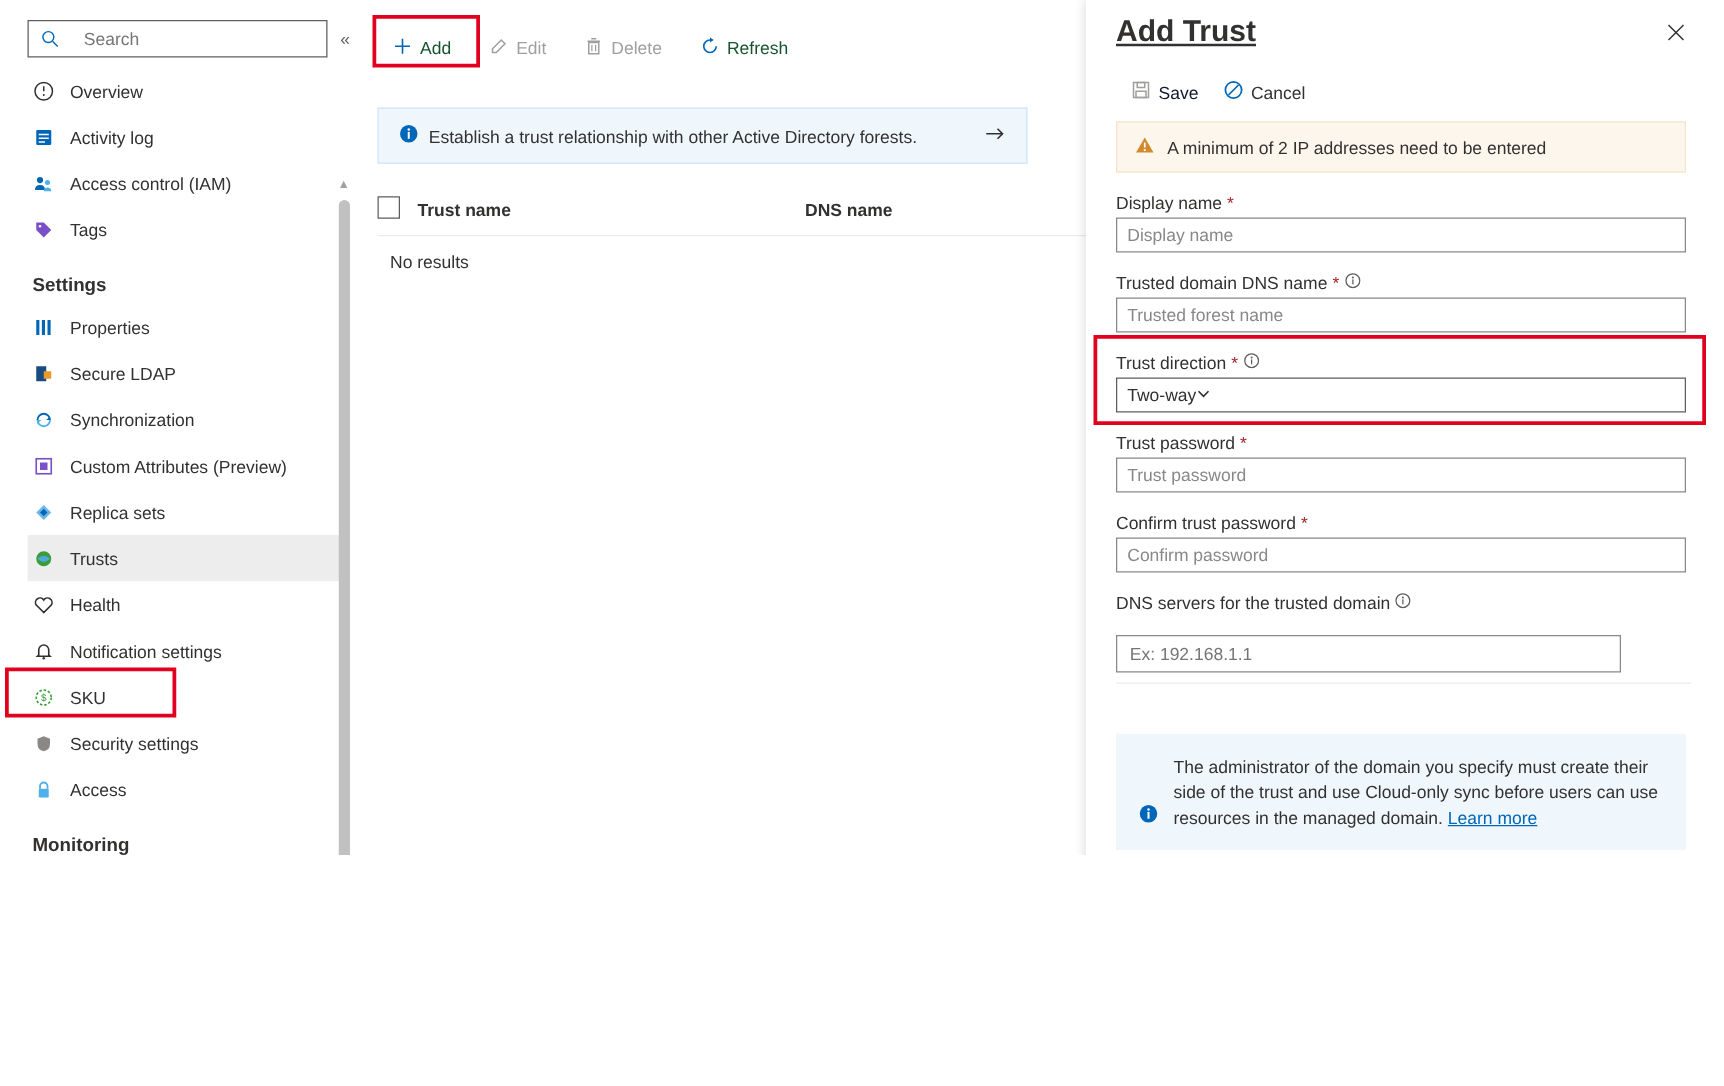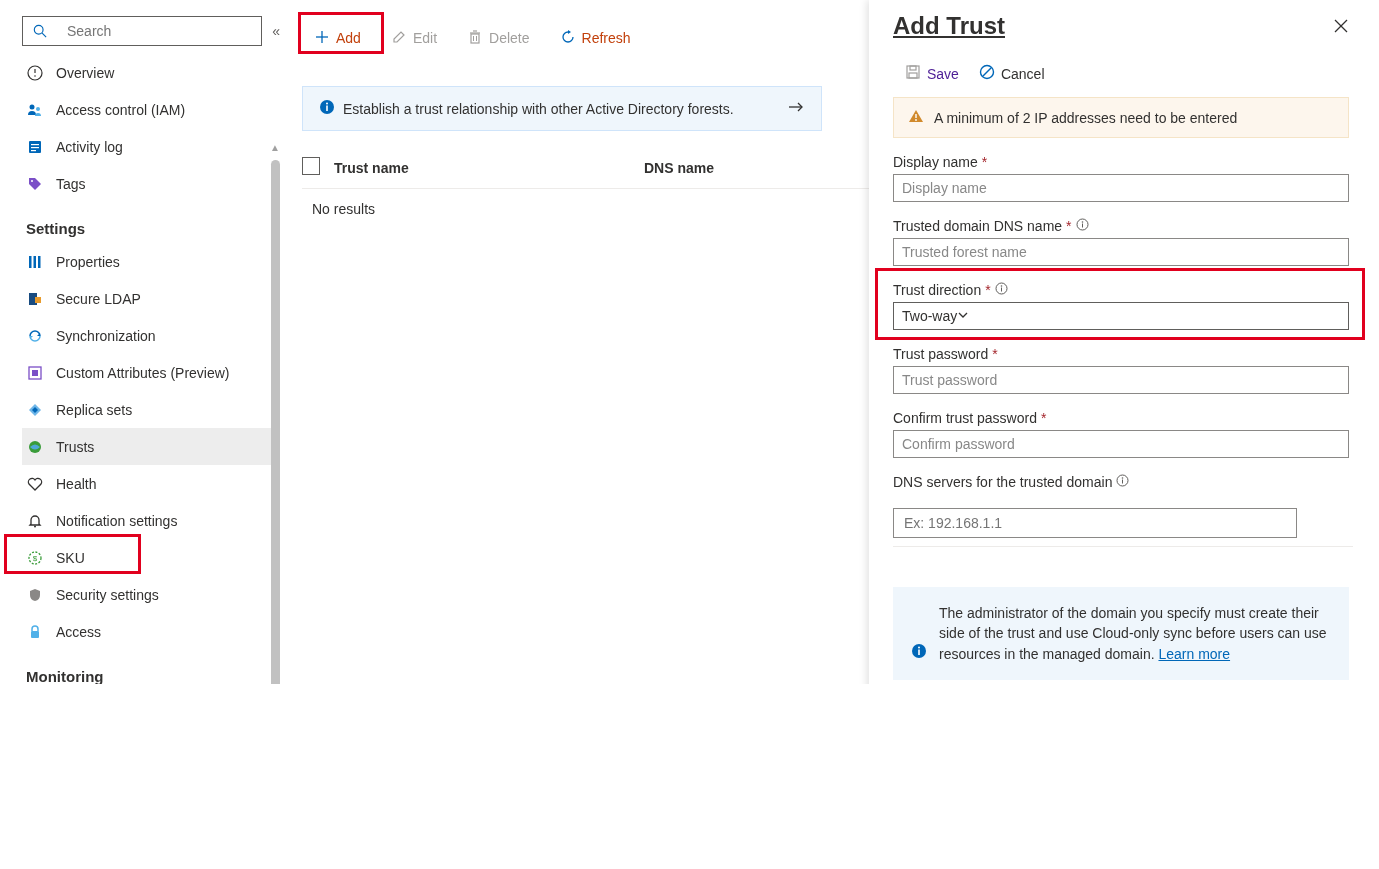--- a/index.html
+++ b/index.html
@@ -17,38 +17,38 @@
   .nav-icon { width: 18px; height: 18px; display: inline-flex; align-items: center; justify-content: center; margin-right: 12px; flex-shrink: 0; }
   .nav-label { font-size: 14px; color: #323130; }
   .section-header { font-size: 15px; font-weight: 600; padding: 18px 0 6px 4px; }
   .highlight-red { border: 3px solid #e1001e; position: absolute; pointer-events: none; }
   .scrollbar-thumb { position: absolute; right: 0; top: 160px; width: 9px; height: 560px; background: #c1c1c1; border-radius: 5px; }
   .scroll-arrow { position: absolute; right: 0; top: 142px; color: #a0a0a0; font-size: 10px;}
 
   
   .main { flex: 1; padding: 18px 0 0 22px; }
   .toolbar { display: flex; align-items: center; height: 40px; gap: 6px; position: relative;}
-  .tb-btn { display: inline-flex; align-items: center; padding: 0 12px; height: 36px; cursor: pointer; gap: 6px; color: #c2410c; }
+  .tb-btn { display: inline-flex; align-items: center; padding: 0 12px; height: 36px; cursor: pointer; gap: 6px; color: #14532d; }
   .tb-btn.disabled { color: #a19f9d; cursor: default; }
   .info-banner { margin-top: 28px; display: flex; align-items: center; background: #eff6fc; border: 1px solid #cfe4fa; padding: 12px 16px; width: 520px;}
   .info-banner .txt { flex:1; margin-left:8px;}
   .table { margin-top: 26px; }
   .thead { display: flex; align-items: center; border-bottom: 1px solid #edebe9; padding-bottom: 10px; }
   .th-check { width: 32px; }
   .th1 { width: 310px; font-weight: 600; }
   .th2 { font-weight: 600; }
   .no-results { padding: 12px 10px; color: #323130; }
 
   
   .panel { position: absolute; right: 0; top: 0; width: 510px; height: 869px; background: #fff; box-shadow: -2px 0 8px rgba(0,0,0,0.12); padding: 10px 30px 20px 24px; overflow-y: auto;}
   .panel-header { display: flex; align-items: flex-start; justify-content: space-between; padding: 2px 0 14px 0;}
   .panel-title { font-size: 24px; font-weight: 600; text-decoration: underline; }
   .panel-actions { display: flex; align-items: center; gap: 20px; padding: 10px 12px 14px 12px;}
   .pa-btn { display: inline-flex; align-items:center; gap:6px; cursor:pointer;}
-  .pa-save { color: #4c1d95; }
+  .pa-save { color: #0f172a; }
   .pa-cancel { color: #323130; }
   .warning-bar { background: #fdf6ed; border: 1px solid #f5e4c7; padding: 10px 14px; display: flex; align-items: center; gap: 10px; }
   .field { margin-top: 16px; position:relative;}
   .field-label { font-size: 14px; margin-bottom: 4px; display: flex; align-items: center; gap: 4px;}
   .req { color: #a4262c; }
   .field input.txt { width: 100%; height: 28px; border: 1px solid #8a8886; padding: 0 8px; font-size: 14px; outline: none; }
   .field input.txt::placeholder { color: #888; }
   .select { width: 100%; height: 28px; border: 1px solid #605e5c; padding: 0 8px; font-size: 14px; display:flex; align-items:center; cursor:pointer; background:#fff;}
   .dns-input { width: 404px; height:30px; border:1px solid #8a8886; padding:0 10px; font-size:14px; }
   .info-box { margin-top: 40px; background: #eff6fc; padding: 16px 18px; display:flex; gap:12px; font-size:14px; line-height:1.45;align-items:flex-end;}
@@ -82,38 +82,38 @@
             <circle cx="8" cy="8" r="7" fill="none" stroke="#323130" stroke-width="1.2"></circle>
             <line x1="8" y1="4" x2="8" y2="8" stroke="#323130" stroke-width="1.2"></line>
             <circle cx="8" cy="11" r="0.8" fill="#323130"></circle>
           </svg>
         </span>
       <span class="nav-label">Overview</span>
     </div>
     <div class="nav-item">
       <span class="nav-icon">
           <svg width="16" height="16">
+            <rect x="2" y="2" width="12" height="12" fill="#0067b8" rx="1"></rect>
+            <rect x="4" y="5" width="8" height="1.2" fill="#fff"></rect>
+            <rect x="4" y="8" width="8" height="1.2" fill="#fff"></rect>
+            <rect x="4" y="11" width="5" height="1.2" fill="#fff"></rect>
+          </svg>
+        </span>
+      <span class="nav-label">Activity log</span>
+    </div>
+    <div class="nav-item">
+      <span class="nav-icon">
+          <svg width="16" height="16">
             <circle cx="5" cy="5" r="2.5" fill="#0067b8"></circle>
             <path d="M1 13 Q1 9 5 9 Q9 9 9 13" fill="#0067b8"></path>
             <circle cx="11" cy="7" r="2" fill="#50b0e8"></circle>
             <path d="M8 14 Q8 11 11 11 Q14 11 14 14" fill="#50b0e8"></path>
           </svg>
         </span>
       <span class="nav-label">Access control (IAM)</span>
-    </div>
-    <div class="nav-item">
-      <span class="nav-icon">
-          <svg width="16" height="16">
-            <rect x="2" y="2" width="12" height="12" fill="#0067b8" rx="1"></rect>
-            <rect x="4" y="5" width="8" height="1.2" fill="#fff"></rect>
-            <rect x="4" y="8" width="8" height="1.2" fill="#fff"></rect>
-            <rect x="4" y="11" width="5" height="1.2" fill="#fff"></rect>
-          </svg>
-        </span>
-      <span class="nav-label">Activity log</span>
     </div>
     <div class="nav-item">
       <span class="nav-icon">
           <svg width="16" height="16">
             <path d="M2 2 L8 2 L14 8 L8 14 L2 8 Z" fill="#7b4fc7"></path>
             <circle cx="5" cy="5" r="1" fill="#fff"></circle>
           </svg>
         </span>
       <span class="nav-label">Tags</span>
     </div>

